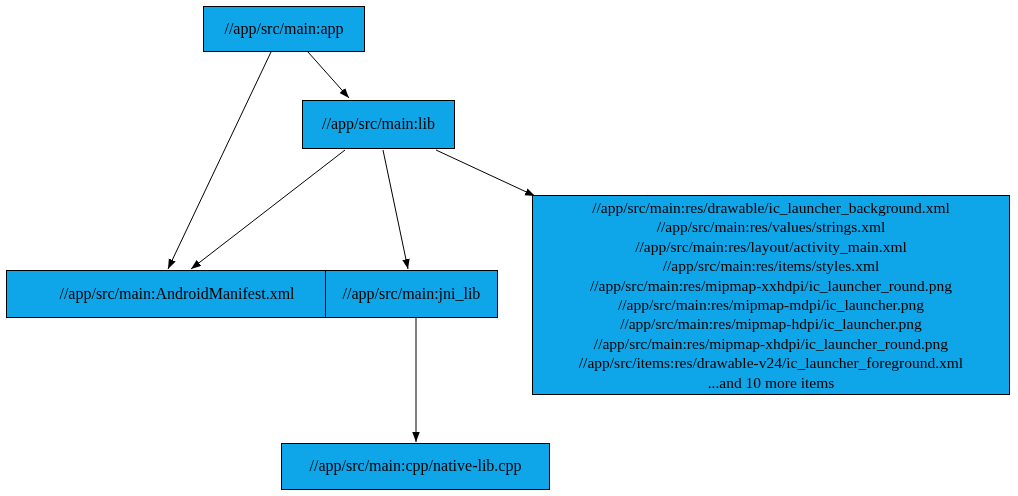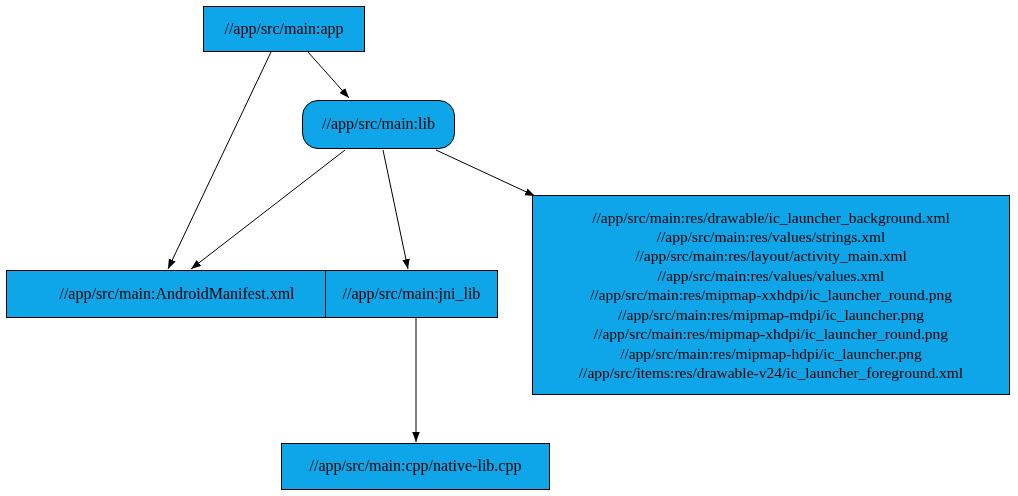--- a/index.html
+++ b/index.html
@@ -39,21 +39,21 @@
   .node.multi {
     flex-direction: column;
     font-size: 15.5px;
     line-height: 19.4px;
     padding: 7px 4px;
   }
   .node.multi span {
     display: block;
   }
   #node-app        { left: 203px; top: 6px;   width: 162px; height: 46px; }
-  #node-lib        { left: 302px; top: 100px; width: 153px; height: 49px; border-radius: 16px; }
+  #node-lib        { left: 302px; top: 100px; width: 153px; height: 49px; }
   #node-manifest   { left: 6px;   top: 270px; width: 342px; height: 48px; }
   #node-jni-lib    { left: 325px; top: 270px; width: 173px; height: 48px; }
   #node-resources  { left: 532px; top: 195px; width: 478px; height: 200px; }
   #node-native-lib { left: 281px; top: 443px; width: 269px; height: 47px; }
 </style>
 </head>
 <body>
 
 <div id="canvas">
 
@@ -84,25 +84,26 @@
   </div>
 
   <div id="node-jni-lib" class="node">
     <span>//app/src/main:jni_lib</span>
   </div>
 
   <div id="node-resources" class="node multi">
     <span>//app/src/main:res/drawable/ic_launcher_background.xml</span>
     <span>//app/src/main:res/values/strings.xml</span>
     <span>//app/src/main:res/layout/activity_main.xml</span>
-    <span>//app/src/main:res/values/values.xml</span>
+    <span>//app/src/main:res/items/styles.xml</span>
     <span>//app/src/main:res/mipmap-xxhdpi/ic_launcher_round.png</span>
     <span>//app/src/main:res/mipmap-mdpi/ic_launcher.png</span>
+    <span>//app/src/main:res/mipmap-hdpi/ic_launcher.png</span>
     <span>//app/src/main:res/mipmap-xhdpi/ic_launcher_round.png</span>
-    <span>//app/src/main:res/mipmap-hdpi/ic_launcher.png</span>
     <span>//app/src/items:res/drawable-v24/ic_launcher_foreground.xml</span>
+    <span>...and 10 more items</span>
   </div>
 
   <div id="node-native-lib" class="node">
     <span>//app/src/main:cpp/native-lib.cpp</span>
   </div>
 
 </div>
 
 </body></html>

